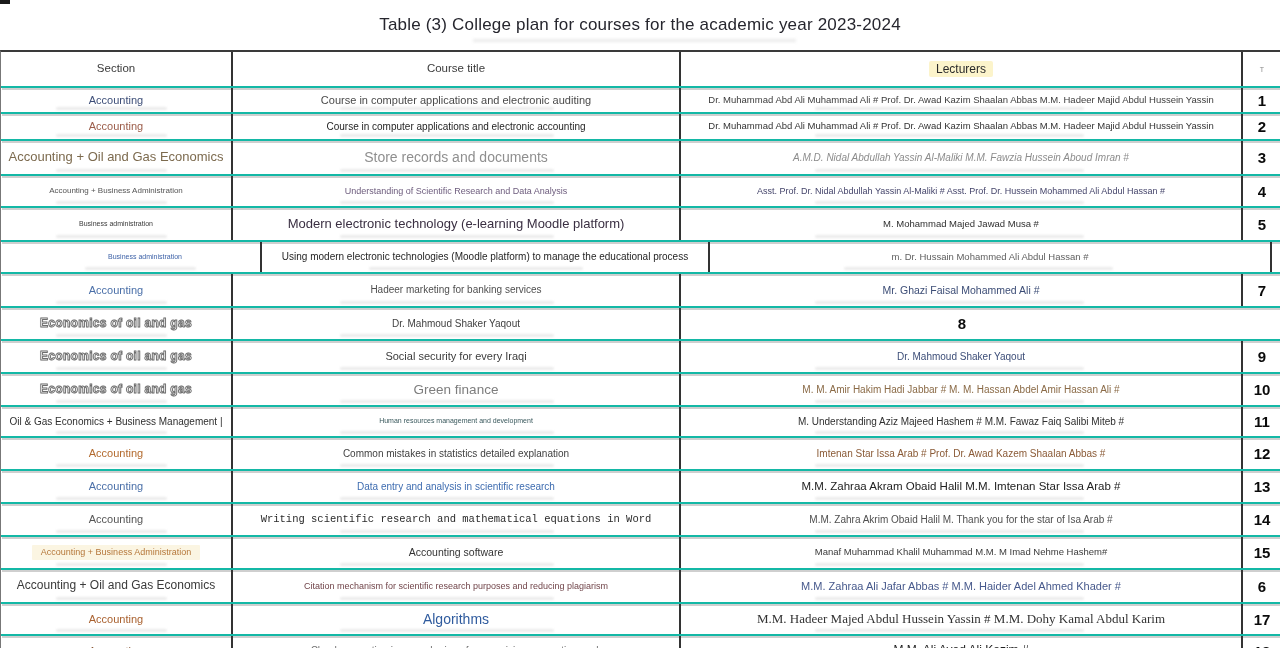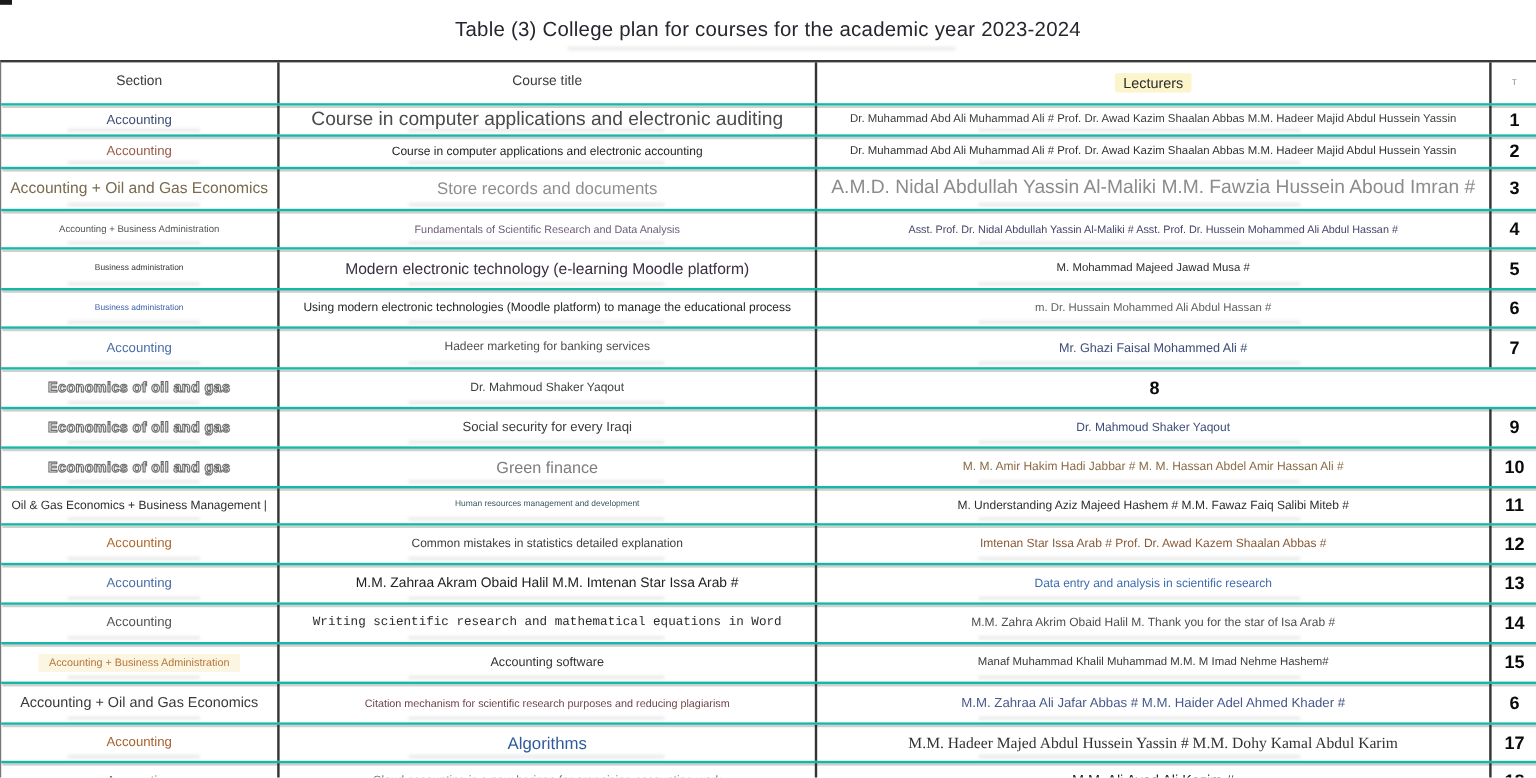--- a/index.html
+++ b/index.html
@@ -51,21 +51,21 @@
       <div class="cell num">
         <span>T</span>
       </div>
     </div>
     <div id="rows">
   <div class="row" style="height: 24px;">
     <div class="cell sec">
       <span class="txt" style="color: rgb(61, 78, 120); font-size: 11px;">Accounting</span>
     </div>
     <div class="cell course">
-      <span class="txt" style="color: rgb(74, 74, 74); font-size: 16px;">Course in computer applications and electronic auditing</span>
+      <span class="txt" style="color: rgb(74, 74, 74); font-size: 11px;">Course in computer applications and electronic auditing</span>
     </div>
     <div class="cell lect">
       <span class="txt" style="color: rgb(60, 60, 60); font-size: 9.5px;">Dr. Muhammad Abd Ali Muhammad Ali # Prof. Dr. Awad Kazim Shaalan Abbas M.M. Hadeer Majid Abdul Hussein Yassin</span>
     </div>
     <div class="cell num">1</div>
   </div>
 
   <div class="row" style="height: 25px;">
     <div class="cell sec">
       <span class="txt" style="color: rgb(155, 92, 73); font-size: 11px;">Accounting</span>
@@ -80,206 +80,206 @@
   </div>
 
   <div class="row" style="height: 33px;">
     <div class="cell sec">
       <span class="txt" style="color: rgb(124, 106, 78); font-size: 13px;">Accounting + Oil and Gas Economics</span>
     </div>
     <div class="cell course">
       <span class="txt" style="color: rgb(143, 143, 143); font-size: 14px;">Store records and documents</span>
     </div>
     <div class="cell lect">
-      <span class="txt" style="color: rgb(140, 140, 140); font-size: 16px;">A.M.D. Nidal Abdullah Yassin Al-Maliki M.M. Fawzia Hussein Aboud Imran #</span>
+      <span class="txt" style="color: rgb(140, 140, 140); font-size: 10px; font-style: italic;">A.M.D. Nidal Abdullah Yassin Al-Maliki M.M. Fawzia Hussein Aboud Imran #</span>
     </div>
     <div class="cell num">3</div>
   </div>
 
   <div class="row" style="height: 30px;">
     <div class="cell sec">
       <span class="txt" style="color: rgb(85, 85, 85); font-size: 8px;">Accounting + Business Administration</span>
     </div>
     <div class="cell course">
-      <span class="txt" style="color: rgb(109, 92, 125); font-size: 9px;">Fundamentals of Scientific Research and Data Analysis</span>
+      <span class="txt" style="color: rgb(109, 92, 125); font-size: 9px;">Understanding of Scientific Research and Data Analysis</span>
     </div>
     <div class="cell lect">
       <span class="txt" style="color: rgb(69, 69, 107); font-size: 9px;">Asst. Prof. Dr. Nidal Abdullah Yassin Al-Maliki # Asst. Prof. Dr. Hussein Mohammed Ali Abdul Hassan #</span>
     </div>
     <div class="cell num">4</div>
   </div>
 
   <div class="row" style="height: 32px;">
     <div class="cell sec">
       <span class="txt" style="color: rgb(58, 58, 58); font-size: 7px;">Business administration</span>
     </div>
     <div class="cell course">
       <span class="txt" style="color: rgb(58, 47, 66); font-size: 13px;">Modern electronic technology (e-learning Moodle platform)</span>
     </div>
     <div class="cell lect">
-      <span class="txt" style="color: rgb(47, 47, 47); font-size: 9.5px;">M. Mohammad Majeed Jawad Musa #</span>
+      <span class="txt" style="color: rgb(47, 47, 47); font-size: 9.5px;">M. Mohammad Majed Jawad Musa #</span>
     </div>
     <div class="cell num">5</div>
   </div>
 
+  <div class="row" style="height: 30px; padding-left: 29px;">
+    <div class="cell sec">
+      <span class="txt" style="color: rgb(63, 99, 168); font-size: 7px;">Business administration</span>
+    </div>
+    <div class="cell course">
+      <span class="txt" style="color: rgb(38, 38, 38); font-size: 10px;">Using modern electronic technologies (Moodle platform) to manage the educational process</span>
+    </div>
+    <div class="cell lect">
+      <span class="txt" style="color: rgb(95, 95, 95); font-size: 9.5px;">m. Dr. Hussain Mohammed Ali Abdul Hassan #</span>
+    </div>
+    <div class="cell num">6</div>
+  </div>
+
+  <div class="row" style="height: 32px;">
+    <div class="cell sec">
+      <span class="txt" style="color: rgb(74, 111, 168); font-size: 11px;">Accounting</span>
+    </div>
+    <div class="cell course">
+      <span class="txt" style="color: rgb(79, 79, 79); font-size: 10px;">Hadeer marketing for banking services</span>
+    </div>
+    <div class="cell lect">
+      <span class="txt" style="color: rgb(60, 77, 118); font-size: 10.5px;">Mr. Ghazi Faisal Mohammed Ali #</span>
+    </div>
+    <div class="cell num">7</div>
+  </div>
+
+  <div class="row" style="height: 31px;">
+    <div class="cell sec">
+      <span class="txt outlined" style="font-size: 12px;">Economics of oil and gas</span>
+    </div>
+    <div class="cell lect">
+      <span class="txt" style="color: rgb(63, 63, 63); font-size: 10px;">Dr. Mahmoud Shaker Yaqout</span>
+    </div>
+    <div class="cell num">8</div>
+  </div>
+
+  <div class="row" style="height: 31px;">
+    <div class="cell sec">
+      <span class="txt outlined" style="font-size: 12px;">Economics of oil and gas</span>
+    </div>
+    <div class="cell course">
+      <span class="txt" style="color: rgb(60, 60, 60); font-size: 11px;">Social security for every Iraqi</span>
+    </div>
+    <div class="cell lect">
+      <span class="txt" style="color: rgb(61, 78, 120); font-size: 10px;">Dr. Mahmoud Shaker Yaqout</span>
+    </div>
+    <div class="cell num">9</div>
+  </div>
+
+  <div class="row" style="height: 31px;">
+    <div class="cell sec">
+      <span class="txt outlined" style="font-size: 12px;">Economics of oil and gas</span>
+    </div>
+    <div class="cell course">
+      <span class="txt" style="color: rgb(125, 125, 125); font-size: 13.5px;">Green finance</span>
+    </div>
+    <div class="cell lect">
+      <span class="txt" style="color: rgb(138, 106, 70); font-size: 10px;">M. M. Amir Hakim Hadi Jabbar # M. M. Hassan Abdel Amir Hassan Ali #</span>
+    </div>
+    <div class="cell num">10</div>
+  </div>
+
+  <div class="row" style="height: 29px;">
+    <div class="cell sec">
+      <span class="txt" style="color: rgb(47, 47, 47); font-size: 10px;">Oil &amp; Gas Economics + Business Management |</span>
+    </div>
+    <div class="cell course">
+      <span class="txt" style="color: rgb(57, 88, 92); font-size: 7px;">Human resources management and development</span>
+    </div>
+    <div class="cell lect">
+      <span class="txt" style="color: rgb(47, 47, 47); font-size: 10px;">M. Understanding Aziz Majeed Hashem # M.M. Fawaz Faiq Salibi Miteb #</span>
+    </div>
+    <div class="cell num">11</div>
+  </div>
+
+  <div class="row" style="height: 31px;">
+    <div class="cell sec">
+      <span class="txt" style="color: rgb(178, 106, 46); font-size: 11px;">Accounting</span>
+    </div>
+    <div class="cell course">
+      <span class="txt" style="color: rgb(63, 63, 63); font-size: 10px;">Common mistakes in statistics detailed explanation</span>
+    </div>
+    <div class="cell lect">
+      <span class="txt" style="color: rgb(138, 90, 54); font-size: 10px;">Imtenan Star Issa Arab # Prof. Dr. Awad Kazem Shaalan Abbas #</span>
+    </div>
+    <div class="cell num">12</div>
+  </div>
+
+  <div class="row" style="height: 31px;">
+    <div class="cell sec">
+      <span class="txt" style="color: rgb(74, 111, 168); font-size: 11px;">Accounting</span>
+    </div>
+    <div class="cell course">
+      <span class="txt" style="color: rgb(62, 108, 176); font-size: 10px;">Data entry and analysis in scientific research</span>
+    </div>
+    <div class="cell lect">
+      <span class="txt" style="color: rgb(34, 34, 34); font-size: 11.5px;">M.M. Zahraa Akram Obaid Halil M.M. Imtenan Star Issa Arab #</span>
+    </div>
+    <div class="cell num">13</div>
+  </div>
+
+  <div class="row" style="height: 31px;">
+    <div class="cell sec">
+      <span class="txt" style="color: rgb(85, 85, 85); font-size: 11px;">Accounting</span>
+    </div>
+    <div class="cell course">
+      <span class="txt" style="color: rgb(43, 43, 43); font-size: 10.5px; font-family: Liberation Mono, monospace;">Writing scientific research and mathematical equations in Word</span>
+    </div>
+    <div class="cell lect">
+      <span class="txt" style="color: rgb(79, 79, 79); font-size: 10px;">M.M. Zahra Akrim Obaid Halil M. Thank you for the star of Isa Arab #</span>
+    </div>
+    <div class="cell num">14</div>
+  </div>
+
+  <div class="row" style="height: 31px;">
+    <div class="cell sec">
+      <span class="txt sec-hl" style="color: rgb(181, 119, 58); font-size: 9px;">Accounting + Business Administration</span>
+    </div>
+    <div class="cell course">
+      <span class="txt" style="color: rgb(51, 51, 51); font-size: 10.5px;">Accounting software</span>
+    </div>
+    <div class="cell lect">
+      <span class="txt" style="color: rgb(58, 58, 58); font-size: 9.5px;">Manaf Muhammad Khalil Muhammad M.M. M Imad Nehme Hashem#</span>
+    </div>
+    <div class="cell num">15</div>
+  </div>
+
+  <div class="row" style="height: 32px;">
+    <div class="cell sec">
+      <span class="txt" style="color: rgb(58, 58, 58); font-size: 12px;">Accounting + Oil and Gas Economics</span>
+    </div>
+    <div class="cell course">
+      <span class="txt" style="color: rgb(113, 69, 74); font-size: 9px;">Citation mechanism for scientific research purposes and reducing plagiarism</span>
+    </div>
+    <div class="cell lect">
+      <span class="txt" style="color: rgb(71, 89, 140); font-size: 11px;">M.M. Zahraa Ali Jafar Abbas # M.M. Haider Adel Ahmed Khader #</span>
+    </div>
+    <div class="cell num">6</div>
+  </div>
+
   <div class="row" style="height: 30px;">
     <div class="cell sec">
-      <span class="txt" style="color: rgb(63, 99, 168); font-size: 7px;">Business administration</span>
-    </div>
-    <div class="cell course">
-      <span class="txt" style="color: rgb(38, 38, 38); font-size: 10px;">Using modern electronic technologies (Moodle platform) to manage the educational process</span>
-    </div>
-    <div class="cell lect">
-      <span class="txt" style="color: rgb(95, 95, 95); font-size: 9.5px;">m. Dr. Hussain Mohammed Ali Abdul Hassan #</span>
-    </div>
-    <div class="cell num">6</div>
-  </div>
-
-  <div class="row" style="height: 32px;">
-    <div class="cell sec">
-      <span class="txt" style="color: rgb(74, 111, 168); font-size: 11px;">Accounting</span>
-    </div>
-    <div class="cell course">
-      <span class="txt" style="color: rgb(79, 79, 79); font-size: 10px;">Hadeer marketing for banking services</span>
-    </div>
-    <div class="cell lect">
-      <span class="txt" style="color: rgb(60, 77, 118); font-size: 10.5px;">Mr. Ghazi Faisal Mohammed Ali #</span>
-    </div>
-    <div class="cell num">7</div>
-  </div>
-
-  <div class="row" style="height: 31px;">
-    <div class="cell sec">
-      <span class="txt outlined" style="font-size: 12px;">Economics of oil and gas</span>
-    </div>
-    <div class="cell lect">
-      <span class="txt" style="color: rgb(63, 63, 63); font-size: 10px;">Dr. Mahmoud Shaker Yaqout</span>
-    </div>
-    <div class="cell num">8</div>
-  </div>
-
-  <div class="row" style="height: 31px;">
-    <div class="cell sec">
-      <span class="txt outlined" style="font-size: 12px;">Economics of oil and gas</span>
-    </div>
-    <div class="cell course">
-      <span class="txt" style="color: rgb(60, 60, 60); font-size: 11px;">Social security for every Iraqi</span>
-    </div>
-    <div class="cell lect">
-      <span class="txt" style="color: rgb(61, 78, 120); font-size: 10px;">Dr. Mahmoud Shaker Yaqout</span>
-    </div>
-    <div class="cell num">9</div>
-  </div>
-
-  <div class="row" style="height: 31px;">
-    <div class="cell sec">
-      <span class="txt outlined" style="font-size: 12px;">Economics of oil and gas</span>
-    </div>
-    <div class="cell course">
-      <span class="txt" style="color: rgb(125, 125, 125); font-size: 13.5px;">Green finance</span>
-    </div>
-    <div class="cell lect">
-      <span class="txt" style="color: rgb(138, 106, 70); font-size: 10px;">M. M. Amir Hakim Hadi Jabbar # M. M. Hassan Abdel Amir Hassan Ali #</span>
-    </div>
-    <div class="cell num">10</div>
-  </div>
-
-  <div class="row" style="height: 29px;">
-    <div class="cell sec">
-      <span class="txt" style="color: rgb(47, 47, 47); font-size: 10px;">Oil &amp; Gas Economics + Business Management |</span>
-    </div>
-    <div class="cell course">
-      <span class="txt" style="color: rgb(57, 88, 92); font-size: 7px;">Human resources management and development</span>
-    </div>
-    <div class="cell lect">
-      <span class="txt" style="color: rgb(47, 47, 47); font-size: 10px;">M. Understanding Aziz Majeed Hashem # M.M. Fawaz Faiq Salibi Miteb #</span>
-    </div>
-    <div class="cell num">11</div>
-  </div>
-
-  <div class="row" style="height: 31px;">
-    <div class="cell sec">
-      <span class="txt" style="color: rgb(178, 106, 46); font-size: 11px;">Accounting</span>
-    </div>
-    <div class="cell course">
-      <span class="txt" style="color: rgb(63, 63, 63); font-size: 10px;">Common mistakes in statistics detailed explanation</span>
-    </div>
-    <div class="cell lect">
-      <span class="txt" style="color: rgb(138, 90, 54); font-size: 10px;">Imtenan Star Issa Arab # Prof. Dr. Awad Kazem Shaalan Abbas #</span>
-    </div>
-    <div class="cell num">12</div>
-  </div>
-
-  <div class="row" style="height: 31px;">
-    <div class="cell sec">
-      <span class="txt" style="color: rgb(74, 111, 168); font-size: 11px;">Accounting</span>
-    </div>
-    <div class="cell lect">
-      <span class="txt" style="color: rgb(34, 34, 34); font-size: 11.5px;">M.M. Zahraa Akram Obaid Halil M.M. Imtenan Star Issa Arab #</span>
-    </div>
-    <div class="cell course">
-      <span class="txt" style="color: rgb(62, 108, 176); font-size: 10px;">Data entry and analysis in scientific research</span>
-    </div>
-    <div class="cell num">13</div>
-  </div>
-
-  <div class="row" style="height: 31px;">
-    <div class="cell sec">
-      <span class="txt" style="color: rgb(85, 85, 85); font-size: 11px;">Accounting</span>
-    </div>
-    <div class="cell course">
-      <span class="txt" style="color: rgb(43, 43, 43); font-size: 10.5px; font-family: Liberation Mono, monospace;">Writing scientific research and mathematical equations in Word</span>
-    </div>
-    <div class="cell lect">
-      <span class="txt" style="color: rgb(79, 79, 79); font-size: 10px;">M.M. Zahra Akrim Obaid Halil M. Thank you for the star of Isa Arab #</span>
-    </div>
-    <div class="cell num">14</div>
-  </div>
-
-  <div class="row" style="height: 31px;">
-    <div class="cell sec">
-      <span class="txt sec-hl" style="color: rgb(181, 119, 58); font-size: 9px;">Accounting + Business Administration</span>
-    </div>
-    <div class="cell course">
-      <span class="txt" style="color: rgb(51, 51, 51); font-size: 10.5px;">Accounting software</span>
-    </div>
-    <div class="cell lect">
-      <span class="txt" style="color: rgb(58, 58, 58); font-size: 9.5px;">Manaf Muhammad Khalil Muhammad M.M. M Imad Nehme Hashem#</span>
-    </div>
-    <div class="cell num">15</div>
-  </div>
-
-  <div class="row" style="height: 32px;">
-    <div class="cell sec">
-      <span class="txt" style="color: rgb(58, 58, 58); font-size: 12px;">Accounting + Oil and Gas Economics</span>
-    </div>
-    <div class="cell course">
-      <span class="txt" style="color: rgb(113, 69, 74); font-size: 9px;">Citation mechanism for scientific research purposes and reducing plagiarism</span>
-    </div>
-    <div class="cell lect">
-      <span class="txt" style="color: rgb(71, 89, 140); font-size: 11px;">M.M. Zahraa Ali Jafar Abbas # M.M. Haider Adel Ahmed Khader #</span>
-    </div>
-    <div class="cell num">6</div>
+      <span class="txt" style="color: rgb(169, 97, 47); font-size: 11px;">Accounting</span>
+    </div>
+    <div class="cell course">
+      <span class="txt" style="color: rgb(47, 91, 158); font-size: 14px;">Algorithms</span>
+    </div>
+    <div class="cell lect">
+      <span class="txt" style="color: rgb(51, 51, 51); font-size: 13px; font-family: Liberation Serif, serif;">M.M. Hadeer Majed Abdul Hussein Yassin # M.M. Dohy Kamal Abdul Karim</span>
+    </div>
+    <div class="cell num">17</div>
   </div>
 
   <div class="row" style="height: 30px;">
     <div class="cell sec">
-      <span class="txt" style="color: rgb(169, 97, 47); font-size: 11px;">Accounting</span>
-    </div>
-    <div class="cell course">
-      <span class="txt" style="color: rgb(47, 91, 158); font-size: 14px;">Algorithms</span>
-    </div>
-    <div class="cell lect">
-      <span class="txt" style="color: rgb(51, 51, 51); font-size: 13px; font-family: Liberation Serif, serif;">M.M. Hadeer Majed Abdul Hussein Yassin # M.M. Dohy Kamal Abdul Karim</span>
-    </div>
-    <div class="cell num">17</div>
-  </div>
-
-  <div class="row" style="height: 30px;">
-    <div class="cell sec">
       <span class="txt" style="color: rgb(138, 90, 58); font-size: 11px;">Accounting</span>
     </div>
     <div class="cell course">
       <span class="txt" style="color: rgb(111, 111, 111); font-size: 10px;">Cloud accounting is a new horizon for organizing accounting work</span>
     </div>
     <div class="cell lect">
       <span class="txt" style="color: rgb(31, 31, 31); font-size: 12px;">M.M. Ali Ayad Ali Kazim #</span>
     </div>
     <div class="cell num">18</div>
   </div>

